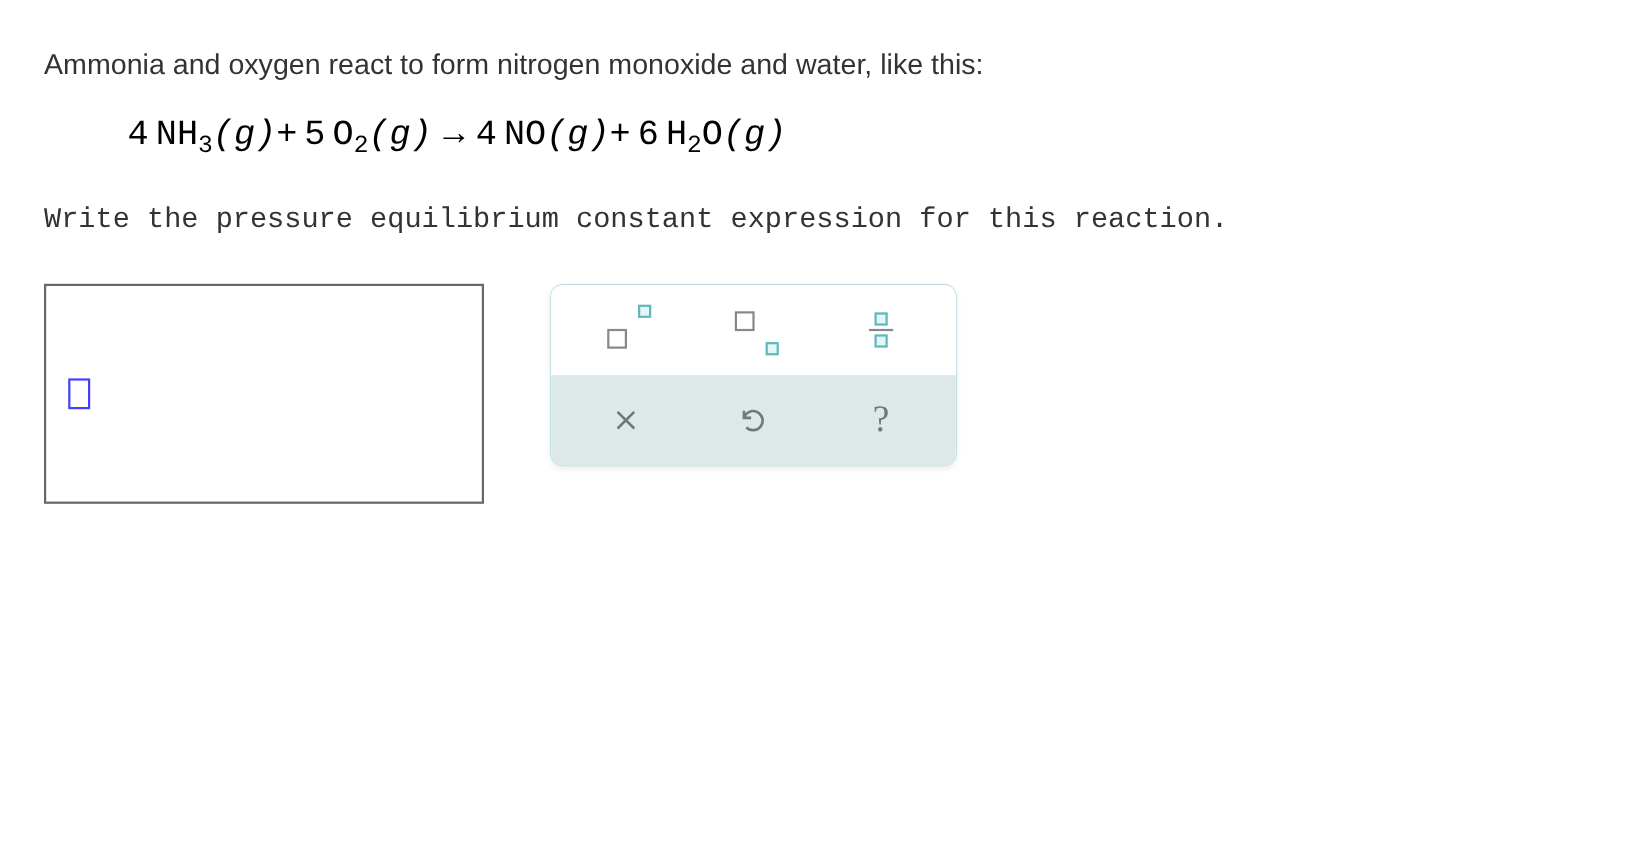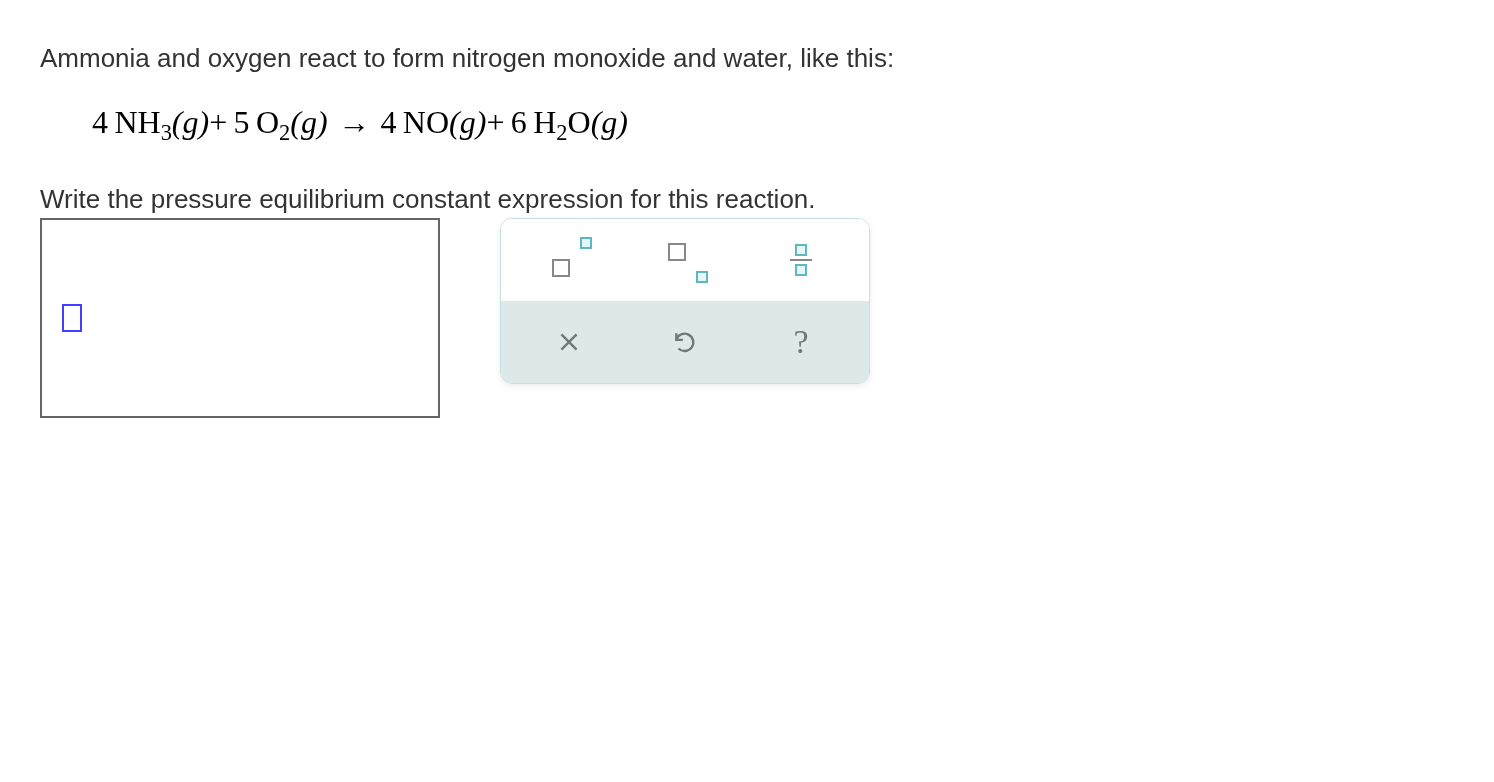--- a/index.html
+++ b/index.html
@@ -9,31 +9,33 @@
     font-family: Arial, Helvetica, sans-serif;
     font-size: 26px;
     color: #333;
     background: #fff;
   }
   .question-text {
     margin-bottom: 28px;
     line-height: 1.4;
   }
   .equation-wrap {
-    margin-left: 52px;
+    margin-left: 76px;
     margin-bottom: 40px;
-    font-family: Liberation Serif, serif;
+    font-family: Liberation Mono, monospace;
     font-size: 32px;
     color: #000;
   }
   .equation-wrap .ital { font-style: italic; }
   .equation-wrap sub { font-size: 0.7em; vertical-align: sub; line-height: 0; }
   .arrow { display: inline-block; padding: 0 4px; }
   .instruction {
+    margin-bottom: 40px;
     line-height: 1.4;
+    font-family: Liberation Mono, monospace;
   }
   .answer-row {
     display: flex;
     align-items: flex-start;
     gap: 60px;
   }
   .answer-box {
     width: 400px;
     height: 200px;
     border: 2px solid #666;

